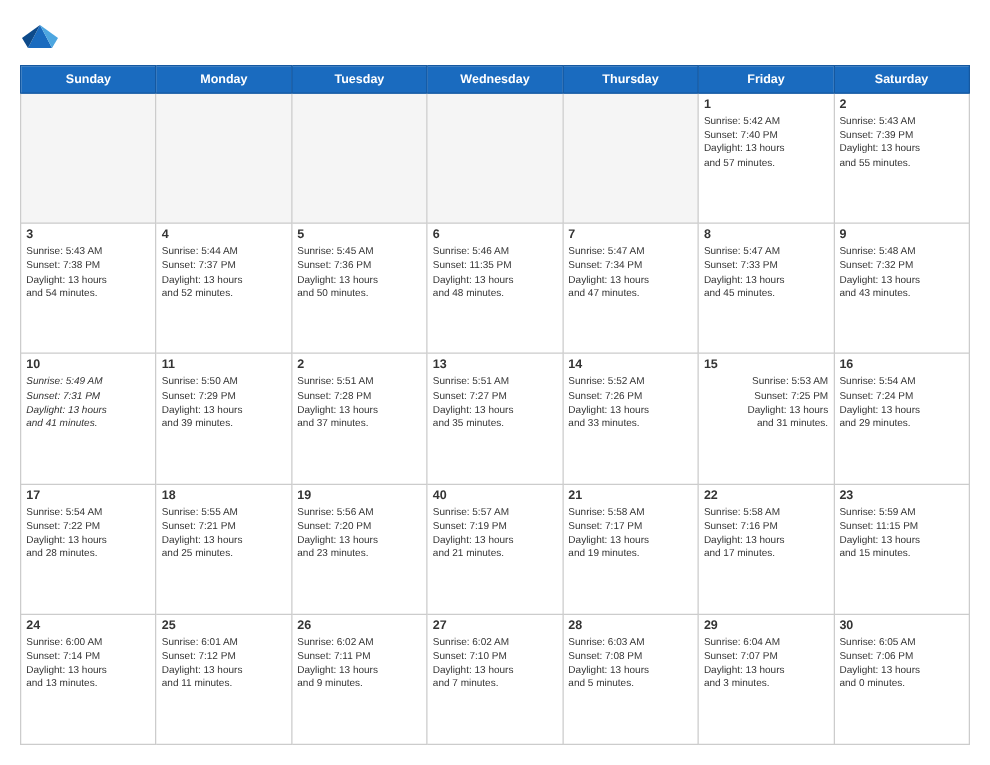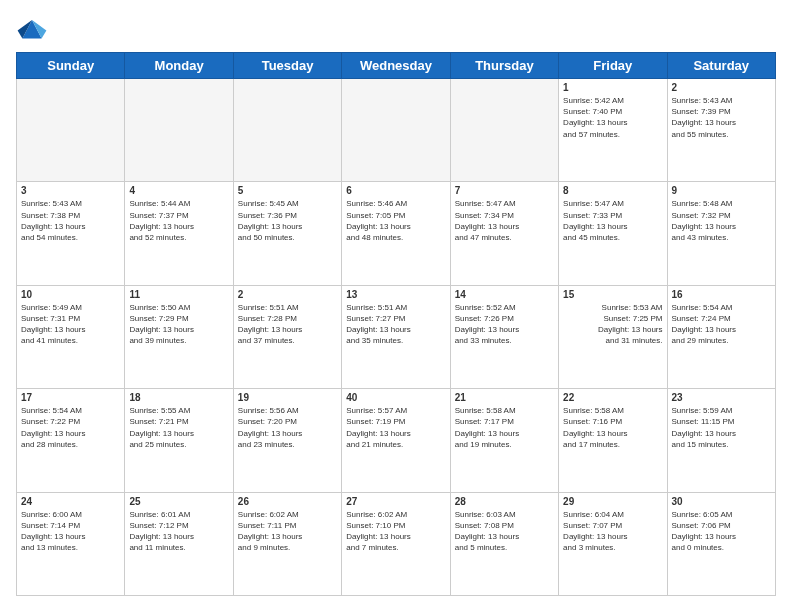--- a/index.html
+++ b/index.html
@@ -47,21 +47,21 @@
     .calendar {
       flex: 1;
       border: 1px solid #ccc;
       border-collapse: collapse;
       width: 100%;
       table-layout: fixed;
     }
     .calendar th {
       background-color: #1a6bbf;
       color: #fff;
-      font-size: 13px;
+      font-size: 10px;
       font-weight: bold;
       text-align: center;
       padding: 5px 2px;
       border: 1px solid #1558a0;
     }
     .calendar td {
       border: 1px solid #ccc;
       vertical-align: top;
       padding: 3px 4px;
       font-size: 8.5px;
@@ -163,21 +163,21 @@
           <td>
             <span class="day-num">5</span>
             <div class="day-info" style="white-space: pre-line;">Sunrise: 5:45 AM
 Sunset: 7:36 PM
 Daylight: 13 hours
 and 50 minutes.</div>
           </td>
           <td>
             <span class="day-num">6</span>
             <div class="day-info" style="white-space: pre-line;">Sunrise: 5:46 AM
-Sunset: 7:05 PM
+Sunset: 11:35 PM
 Daylight: 13 hours
 and 48 minutes.</div>
           </td>
           <td>
             <span class="day-num">7</span>
             <div class="day-info" style="white-space: pre-line;">Sunrise: 5:47 AM
 Sunset: 7:34 PM
 Daylight: 13 hours
 and 47 minutes.</div>
           </td>
@@ -192,21 +192,21 @@
             <span class="day-num">9</span>
             <div class="day-info" style="white-space: pre-line;">Sunrise: 5:48 AM
 Sunset: 7:32 PM
 Daylight: 13 hours
 and 43 minutes.</div>
           </td>
         </tr>
         <tr style="height: 82px;">
           <td>
             <span class="day-num">10</span>
-            <div class="day-info" style="white-space: pre-line;">Sunrise: 5:49 AM
+            <div class="day-info" style="white-space: pre-line; font-style: italic;">Sunrise: 5:49 AM
 Sunset: 7:31 PM
 Daylight: 13 hours
 and 41 minutes.</div>
           </td>
           <td>
             <span class="day-num">11</span>
             <div class="day-info" style="white-space: pre-line;">Sunrise: 5:50 AM
 Sunset: 7:29 PM
 Daylight: 13 hours
 and 39 minutes.</div>

